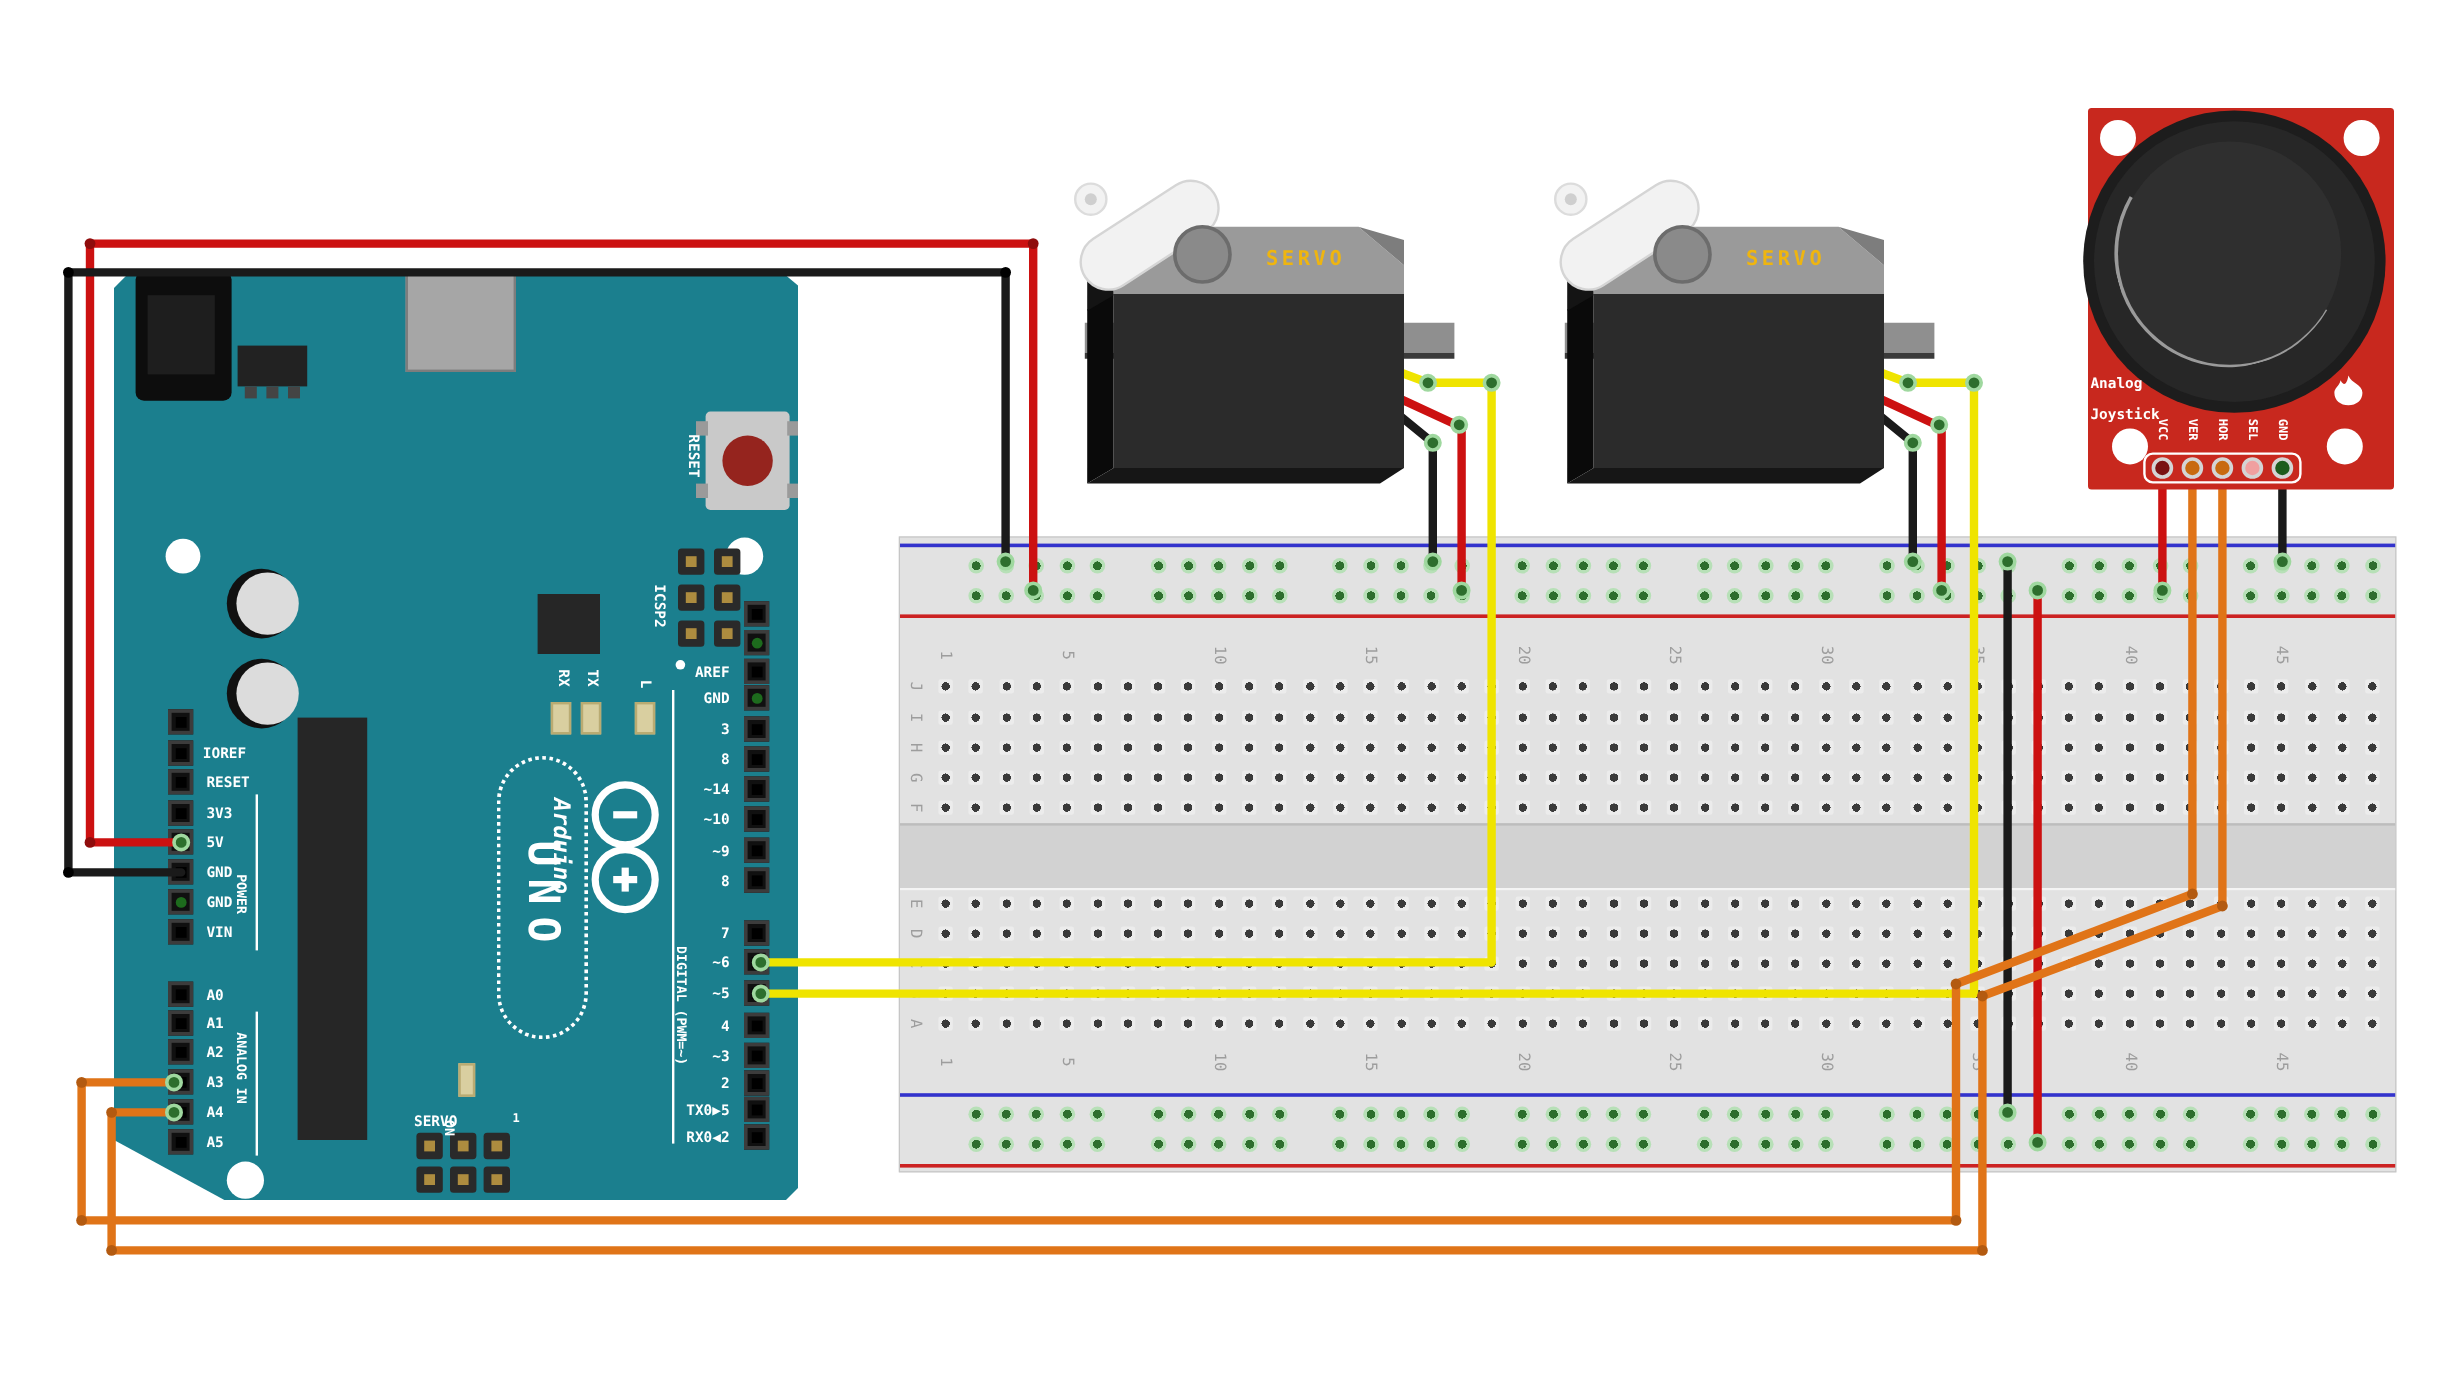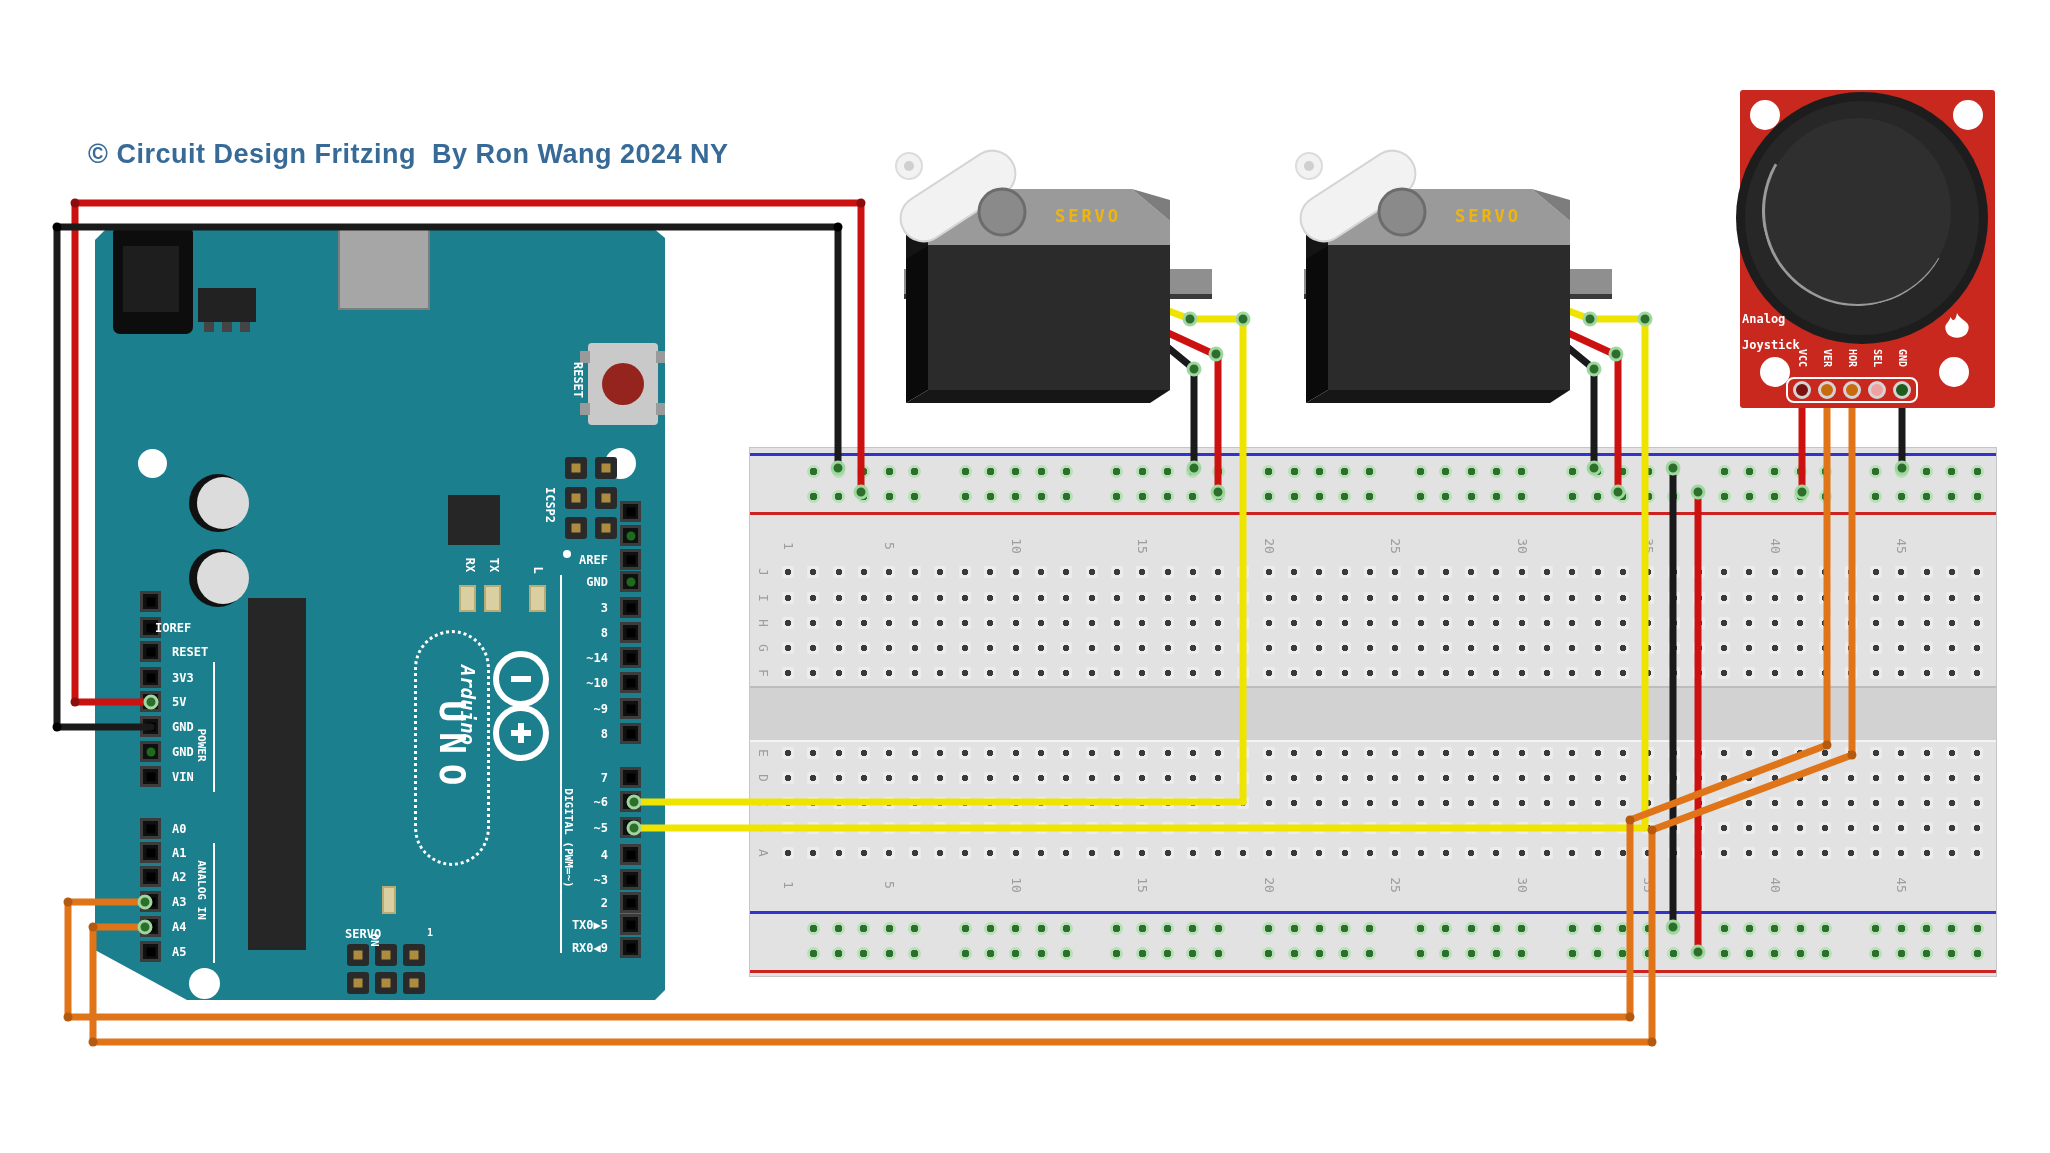--- a/index.html
+++ b/index.html
@@ -35,21 +35,20 @@
   .jpinlbl{position:absolute;color:#fff;font:bold 10px "DejaVu Sans Mono",monospace;transform:translate(-50%,-50%) rotate(90deg)}
   .jpin{position:absolute;width:18px;height:18px;border-radius:50%;border:3px solid #d4d4d4;box-sizing:border-box}
   svg{position:absolute;left:0;top:0}
   .servotext{position:absolute;width:140px;text-align:center;color:#efb50f;font:bold 17px "DejaVu Sans Mono",monospace;letter-spacing:3px}
 </style>
 </head>
 <body>
 
 <div id="canvas">
 
-  <div id="title">© Circuit Design Fritzing  By Ron Wang 2024 NY</div>
 
   <div id="arduino">
     <div class="abs" style="left:18px;top:-2px;width:80px;height:108px;background:#0d0d0d;border-radius:7px">
       <div class="abs" style="left:10px;top:20px;width:56px;height:66px;background:#1e1e1e"></div>
     </div>
     <div class="abs" style="left:103px;top:60px;width:58px;height:34px;background:#222">
       <div class="abs" style="left:6px;top:34px;width:10px;height:10px;background:#444"></div>
       <div class="abs" style="left:24px;top:34px;width:10px;height:10px;background:#444"></div>
       <div class="abs" style="left:42px;top:34px;width:10px;height:10px;background:#444"></div>
     </div>
@@ -152,21 +151,21 @@
     <div class="led" style="left:287px;top:658px;width:14px;height:28px"></div>
     <div class="vlbl" style="left:279px;top:712px;font-size:11px">ON</div>
 
     <div id="ard-pins">
         <div class="pin" style="left:45px;top:363px">
           <i></i>
         </div>
         <div class="pin" style="left:45px;top:389px">
           <i></i>
         </div>
-        <div class="lbl" style="left:60px;top:394px">IOREF</div>
+        <div class="lbl" style="left:74px;top:394px">IOREF</div>
         <div class="pin" style="left:45px;top:413px">
           <i></i>
         </div>
         <div class="lbl" style="left:77px;top:418px">RESET</div>
         <div class="pin" style="left:45px;top:439px">
           <i></i>
         </div>
         <div class="lbl" style="left:77px;top:444px">3V3</div>
         <div class="pin" style="left:45px;top:463px">
           <i></i>
@@ -270,21 +269,21 @@
           <i></i>
         </div>
         <div class="lbl" style="left:433px;top:669px;width:80px;text-align:right">2</div>
         <div class="pin" style="left:525px;top:686px">
           <i></i>
         </div>
         <div class="lbl" style="left:433px;top:691px;width:80px;text-align:right">TX0▶5</div>
         <div class="pin" style="left:525px;top:709px">
           <i></i>
         </div>
-        <div class="lbl" style="left:433px;top:714px;width:80px;text-align:right">RX0◀9</div>
+        <div class="lbl" style="left:433px;top:714px;width:80px;text-align:right">RX0◀2</div>
       </div>
   </div>
 
   <div id="breadboard">
     <div class="railline" style="left:0;top:5px;width:1246px;background:#3333cc"></div>
     <div class="railline" style="left:0;top:64px;width:1246px;background:#cc2222"></div>
     <div class="railline" style="left:0;top:463px;width:1246px;background:#3333cc"></div>
     <div class="railline" style="left:0;top:522px;width:1246px;background:#cc2222"></div>
     <div id="channel"></div>
     <div id="bb-holes">

